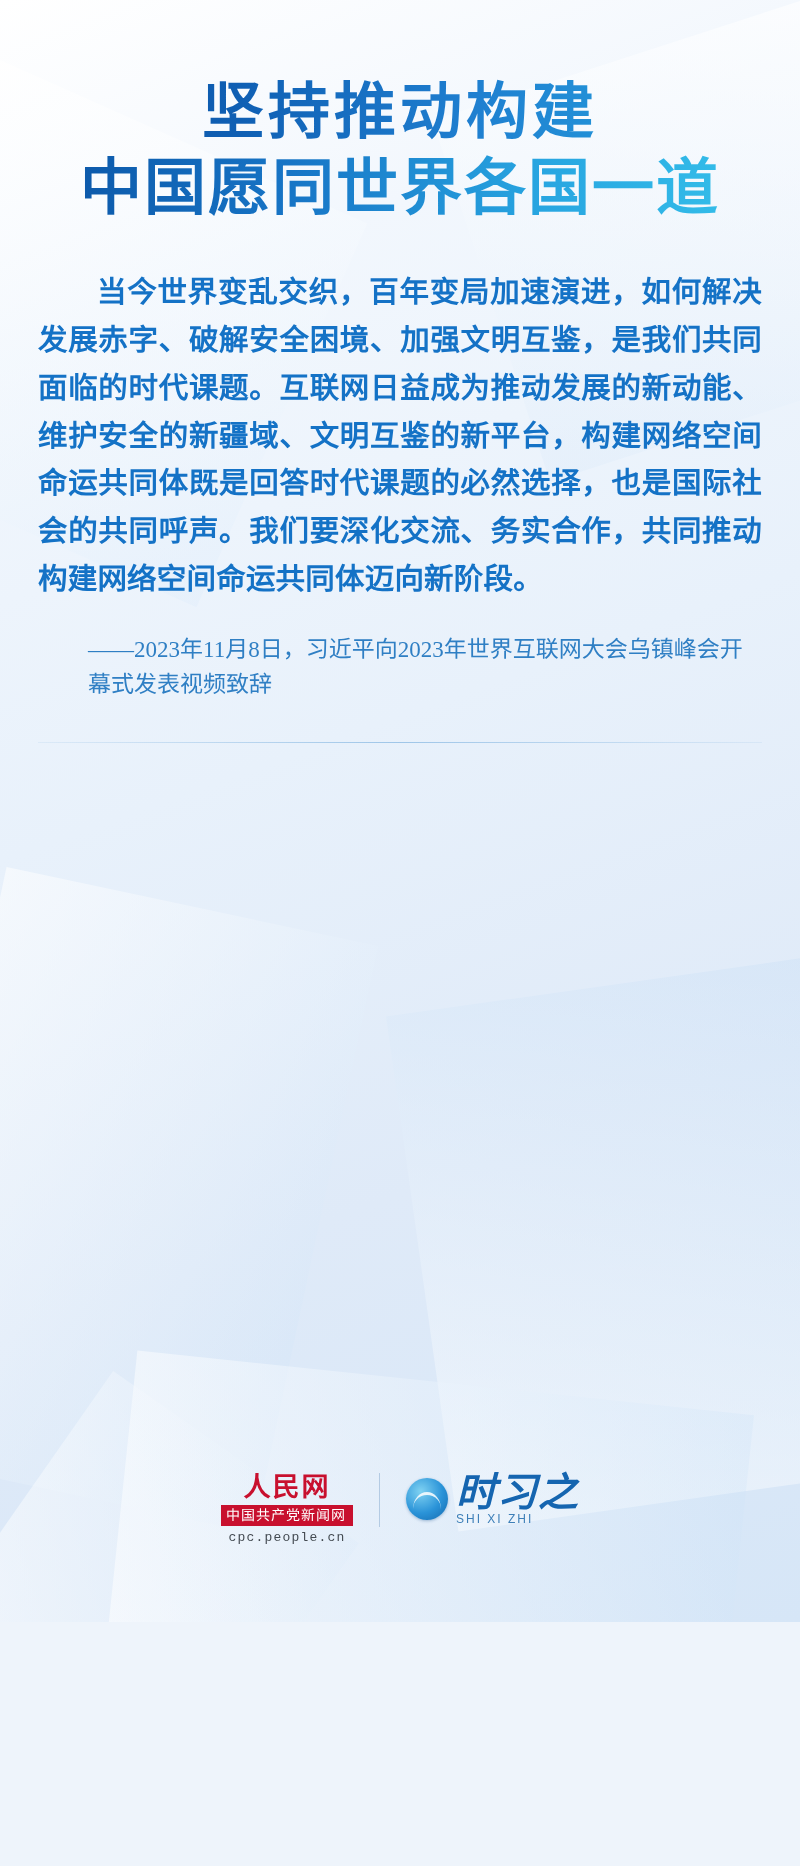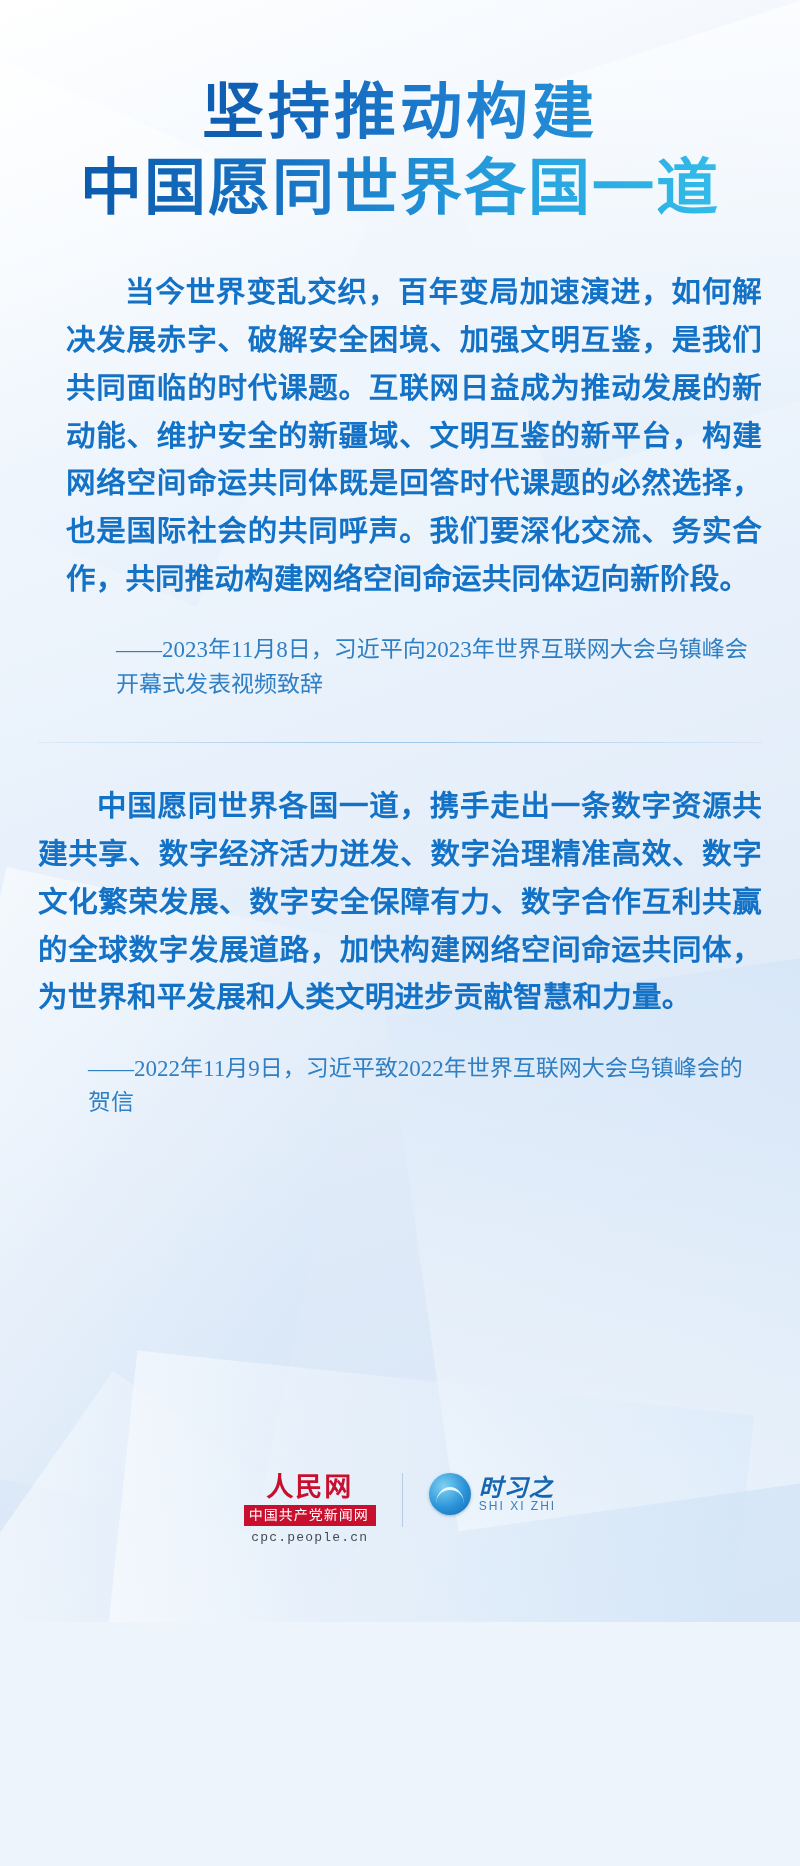--- a/index.html
+++ b/index.html
@@ -97,21 +97,20 @@
     -webkit-background-clip: text;
     background-clip: text;
   }
 
   
   .quote-section {
     padding: 0 38px;
   }
   .quote-section.first {
     margin-top: 44px;
-    margin-left: 28px;
   }
   .quote-body {
     font-family: "DejaVu Sans", "Liberation Sans", sans-serif;
     font-weight: bold;
     font-size: 29.5px;
     line-height: 1.62;
     color: #1472c6;
     text-align: justify;
     text-indent: 2em;
     letter-spacing: 0.2px;
@@ -205,24 +204,24 @@
     height: 14px;
     border-top: 3px solid rgba(255,255,255,0.85);
     border-radius: 50% 50% 0 0 / 100% 100% 0 0;
   }
   .logo-shixi .txt {
     display: flex;
     flex-direction: column;
     line-height: 1;
   }
   .logo-shixi .txt .big {
-    font-family: Liberation Sans, sans-serif;
+    font-family: Liberation Serif, serif;
     font-style: italic;
     font-weight: bold;
-    font-size: 24px;
+    font-size: 40px;
     color: #1565b0;
     letter-spacing: 1px;
   }
   .logo-shixi .txt .small {
     font-family: Liberation Sans, sans-serif;
     font-size: 12px;
     color: #3d7fb8;
     letter-spacing: 2px;
   }
 </style>
@@ -245,24 +244,20 @@
       <div class="title-line l2">中国愿同世界各国一道</div>
     </div>
 
     <div class="quote-section first">
       <p class="quote-body">当今世界变乱交织，百年变局加速演进，如何解决发展赤字、破解安全困境、加强文明互鉴，是我们共同面临的时代课题。互联网日益成为推动发展的新动能、维护安全的新疆域、文明互鉴的新平台，构建网络空间命运共同体既是回答时代课题的必然选择，也是国际社会的共同呼声。我们要深化交流、务实合作，共同推动构建网络空间命运共同体迈向新阶段。</p>
       <p class="quote-source">——2023年11月8日，习近平向2023年世界互联网大会乌镇峰会开幕式发表视频致辞</p>
     </div>
 
     <div class="divider"></div>
 
-    <div class="quote-section second">
-      <p class="quote-body">中国愿同世界各国一道，携手走出一条数字资源共建共享、数字经济活力迸发、数字治理精准高效、数字文化繁荣发展、数字安全保障有力、数字合作互利共赢的全球数字发展道路，加快构建网络空间命运共同体，为世界和平发展和人类文明进步贡献智慧和力量。</p>
-      <p class="quote-source">——2022年11月9日，习近平致2022年世界互联网大会乌镇峰会的贺信</p>
-    </div>
 
   </div>
 
   <div class="footer">
 
     <div class="logo-people">
       <div class="cn">人民网</div>
       <div class="sub">中国共产党新闻网</div>
       <div class="url">cpc.people.cn</div>
     </div>

